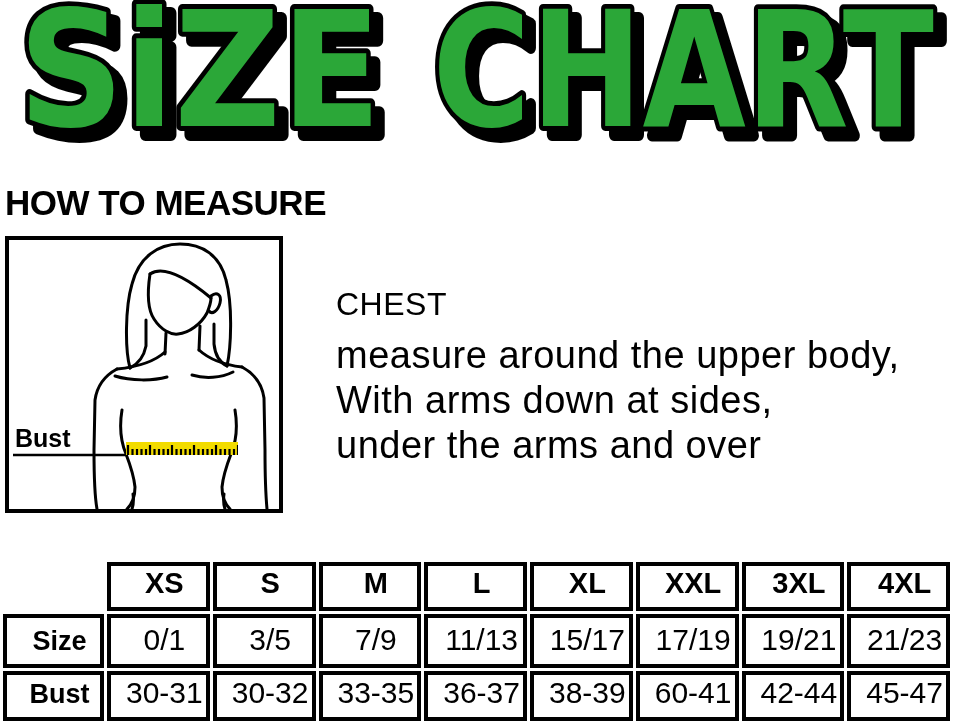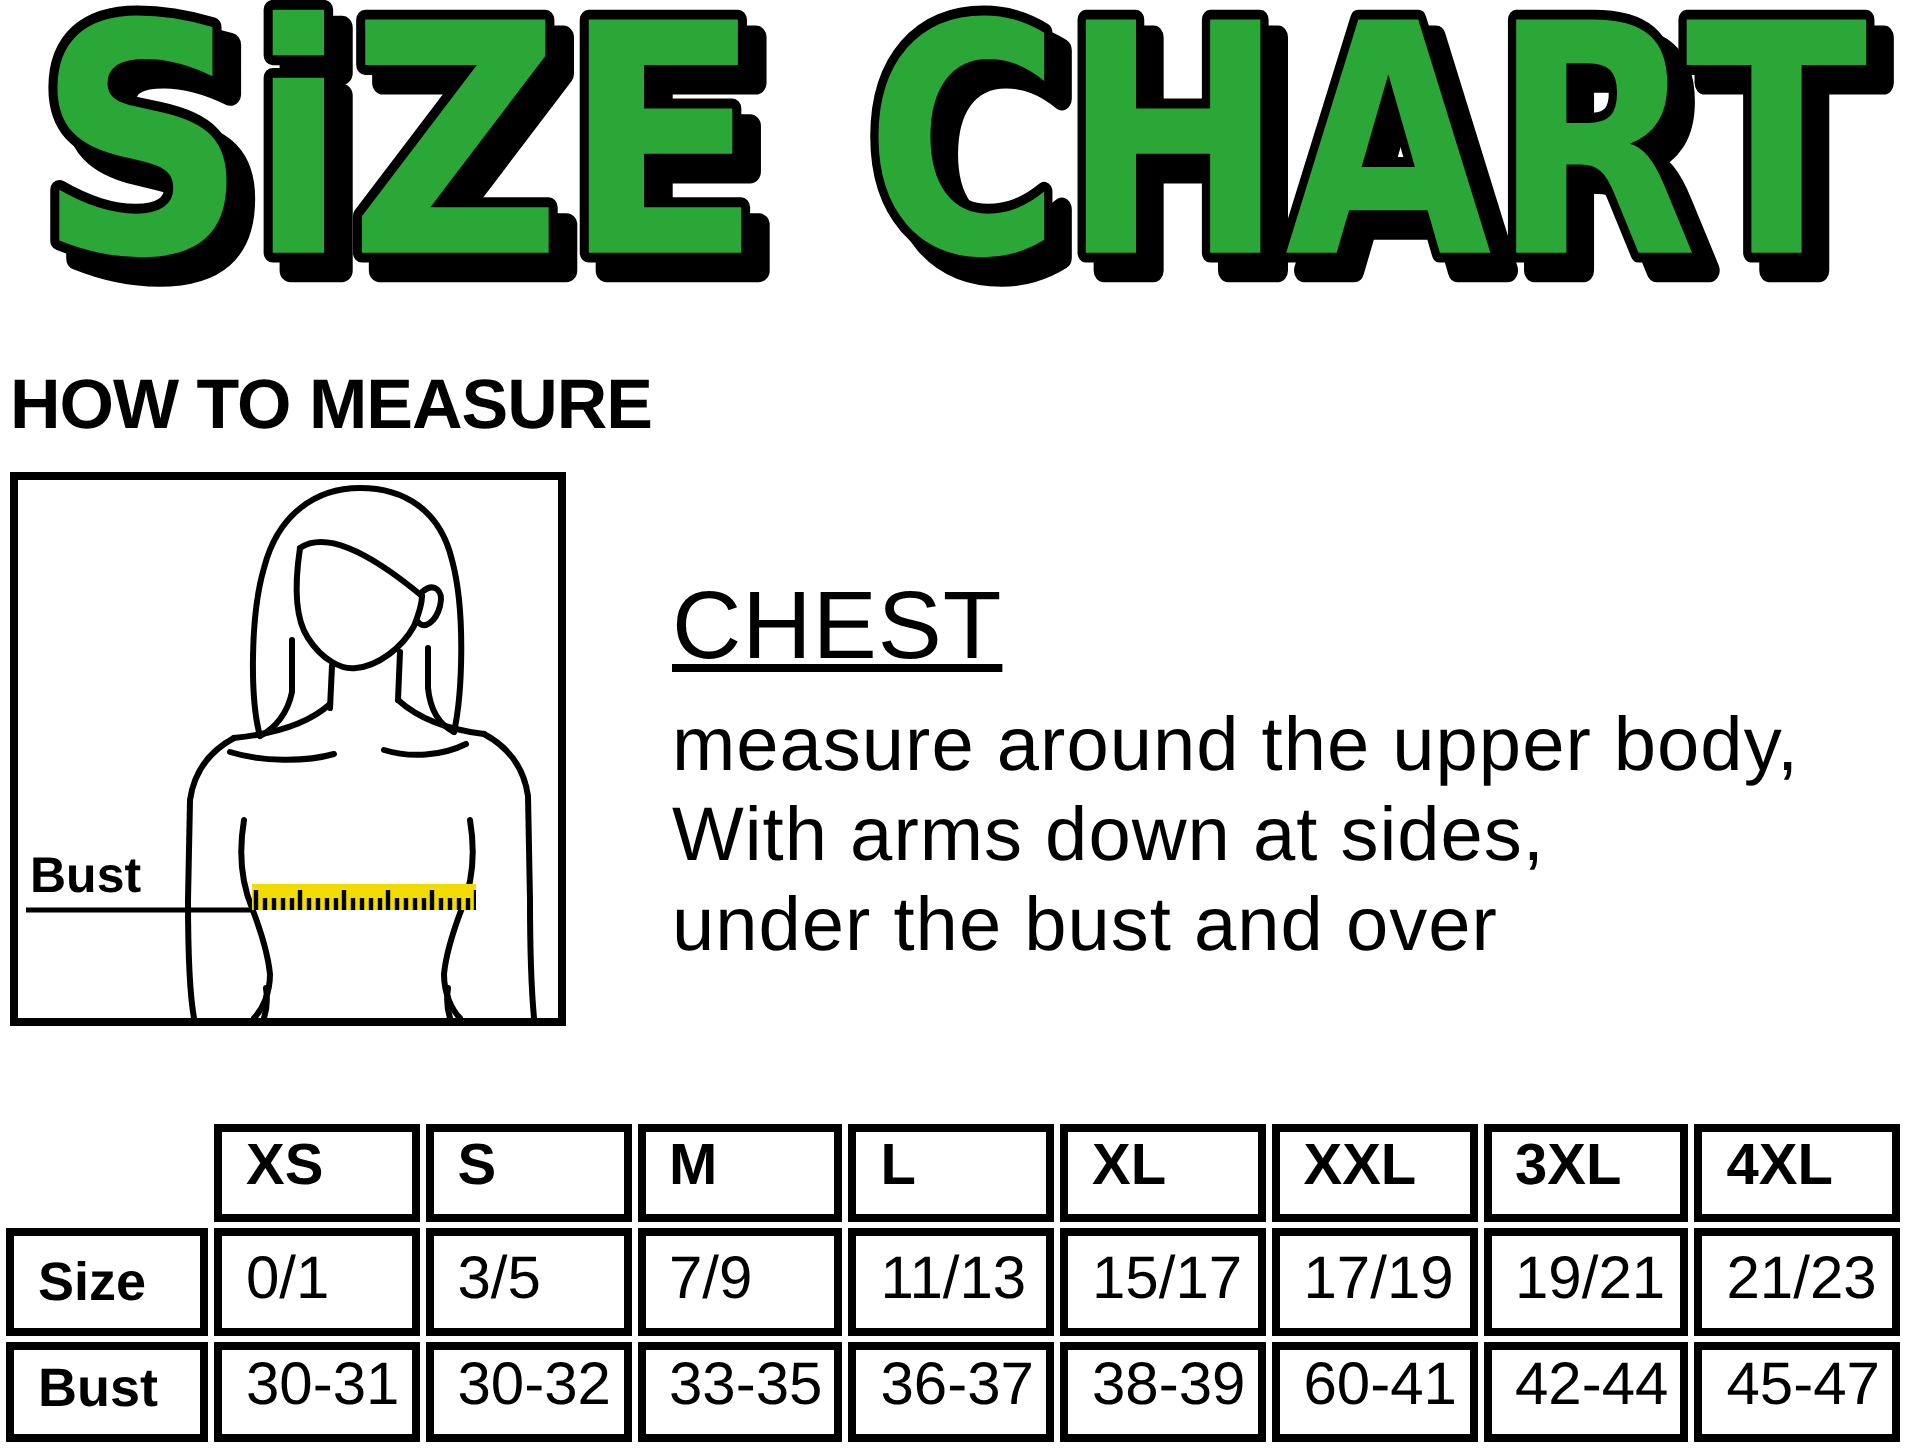--- a/index.html
+++ b/index.html
@@ -42,41 +42,41 @@
   .figure-box svg { display: block; }
   .bust-label {
     position: absolute; left: 6px; top: 184px;
     font-size: 25px; font-weight: bold;
   }
 
   
   .chest-block { position: absolute; left: 336px; top: 286px; }
   .chest-heading {
     margin: 0 0 10px 0;
-    font-size: 48px; font-weight: normal; letter-spacing: 0.5px; text-decoration: underline;
+    font-size: 32px; font-weight: normal; letter-spacing: 0.5px;
   }
   .chest-line {
     margin: 0;
     font-size: 38px; line-height: 45px; font-weight: normal;
     white-space: nowrap; letter-spacing: 0.5px;
   }
 
   
   .size-table {
     position: absolute; left: 0; top: 559px;
     width: 953px;
     table-layout: fixed;
     border-collapse: separate;
     border-spacing: 3px;
   }
   .size-table th, .size-table td {
     box-sizing: border-box;
     border: 4px solid #000;
     background: #fff;
-    text-align: left;
+    text-align: center;
     vertical-align: bottom;
     padding: 0 0 7px 12px;
     overflow: hidden;
   }
   .size-table .corner { border: none; background: transparent; }
   .row-header   > * { height: 49px; }
   .row-size     > * { height: 54px; }
   .row-bust     > * { height: 50px; }
   .size-table th.col-head  { font-size: 29px; font-weight: bold; }
   .size-table th.row-label { font-size: 27px; font-weight: bold; }
@@ -138,21 +138,21 @@
 
     <line x1="4" y1="215" x2="117" y2="215" stroke="#000" stroke-width="2.6"></line>
   </svg>
   <div class="bust-label">Bust</div>
 </div>
 
 <div class="chest-block">
   <h2 class="chest-heading">CHEST</h2>
   <p class="chest-line">measure around the upper body,</p>
   <p class="chest-line">With arms down at sides,</p>
-  <p class="chest-line">under the bust and over</p>
+  <p class="chest-line">under the arms and over</p>
 </div>
 
 <table class="size-table">
   <colgroup>
     <col style="width:101px">
     <col>
       <col>
       <col>
       <col>
       <col>

